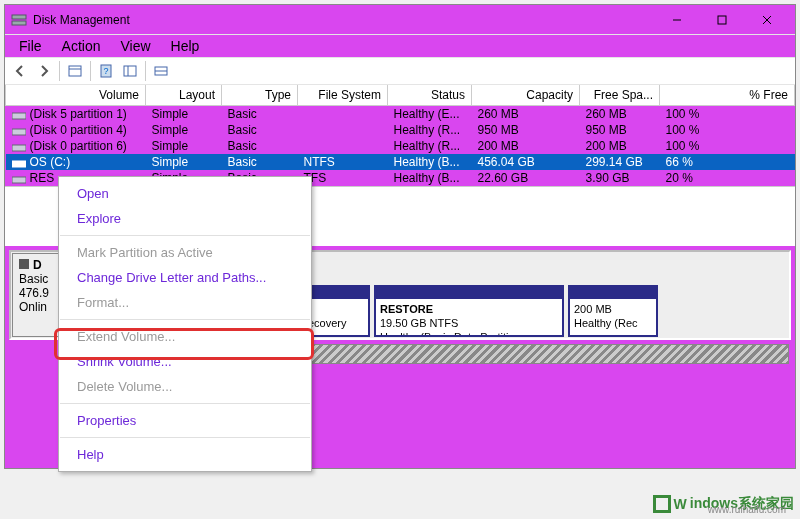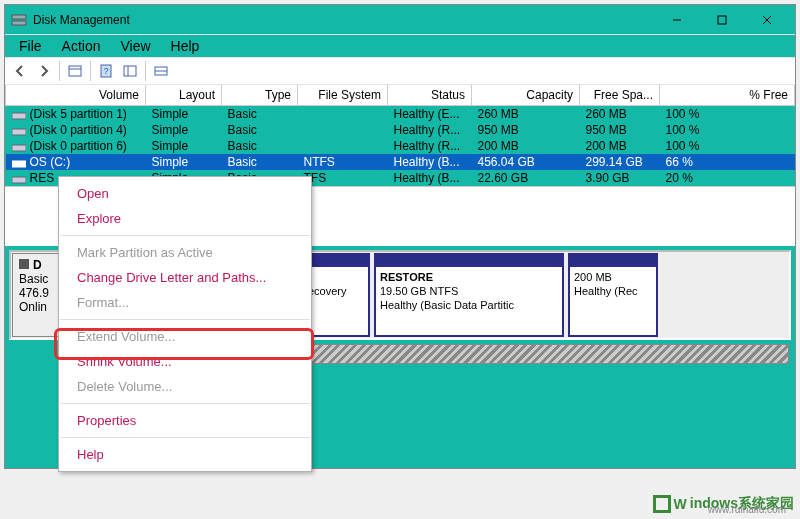--- a/index.html
+++ b/index.html
@@ -1,20 +1,20 @@
 <!DOCTYPE html>
 <html><head>
 <meta charset="utf-8">
 <style>
   * { box-sizing: border-box; font-family: "Segoe UI", Tahoma, sans-serif; }
   html, body { margin: 0; padding: 0; }
   body { width: 800px; height: 519px; background: #f0f0f0; overflow: hidden; position: relative; }
 
   
-  .window { position: absolute; left: 4px; top: 4px; width: 792px; height: 465px; background: #14b8a6; border: 1px solid #888; display: flex; flex-direction: column; }
+  .window { position: absolute; left: 4px; top: 4px; width: 792px; height: 465px; background: #d946ef; border: 1px solid #888; display: flex; flex-direction: column; }
 
   
   .titlebar { height: 30px; display: flex; align-items: center; padding: 0 6px; border-bottom: 1px solid #e5e5e5; }
   .titlebar .icon { width: 16px; height: 16px; margin-right: 6px; }
   .titlebar .title { font-size: 12px; color: #000; flex: 1; }
   .winbtns { display: flex; }
   .winbtn { width: 45px; height: 30px; display: flex; align-items: center; justify-content: center; font-size: 14px; color: #000; }
   .winbtn svg { width: 10px; height: 10px; }
 
   
@@ -36,31 +36,31 @@
   .vol-icon { display: inline-block; width: 14px; height: 10px; margin-right: 4px; vertical-align: middle; }
 
   
   .mid-area { flex: 1; background: #fff; }
 
   
   .diskmap-outer { border-top: 2px solid #bbb; border-left: 2px solid #bbb; border-right: 2px solid #fff; border-bottom: 2px solid #fff; margin: 4px; padding: 1px; background: #eee; height: 90px; }
   .diskmap { display: flex; height: 100%; }
   .disk-hdr { width: 100px; background: #eee; padding: 4px 6px; font-size: 12px; border: 1px solid #888; margin-right: 4px; }
   .disk-hdr .name { font-weight: bold; }
-  .part { border: 2px solid #2b2b88; background: #fff; margin-right: 4px; padding: 2px 4px; font-size: 11px; line-height: 1.25; position: relative; overflow: hidden; }
+  .part { border: 2px solid #2b2b88; background: #fff; margin-right: 4px; padding: 2px 4px; font-size: 11px; line-height: 1.25; position: relative; overflow: hidden; margin-top: 32px; }
   .part .head { position: absolute; top: 0; left: 0; right: 0; height: 12px; background: #2b2b88; }
   .part .body { margin-top: 14px; }
   .part .pname { font-weight: bold; }
 
   .unalloc { flex: 0 0 120px; margin-left: 6px; margin-right: 6px; }
   .unalloc .hatch { width: 100%; height: 20px; background: repeating-linear-gradient(135deg,#888 0,#888 3px,#ccc 3px,#ccc 6px); border: 1px solid #888; }
 
   
   .context-menu { position: absolute; left: 58px; top: 176px; width: 254px; background: #fff; border: 1px solid #b0b0b0; box-shadow: 2px 2px 4px rgba(0,0,0,0.25); font-size: 13px; padding: 4px 0; z-index: 10; }
-  .cm-item { padding: 5px 18px; color: #be185d; }
+  .cm-item { padding: 5px 18px; color: #6d28d9; }
   .cm-item.disabled { color: #9a9a9a; }
   .cm-sep { height: 1px; background: #e0e0e0; margin: 4px 1px; }
   .cm-highlight { position: absolute; border: 3px solid #e03030; border-radius: 6px; left: 54px; top: 328px; width: 260px; height: 32px; pointer-events: none; z-index: 11; }
 
   
   .watermark { position: absolute; right: 6px; bottom: 6px; font-size: 14px; font-weight: bold; color: #3a8a3a; display: flex; align-items: center; gap: 3px; }
   .watermark .w-box { width: 18px; height: 18px; border: 3px solid #3a8a3a; display: inline-block; }
   .watermark .sub { position: absolute; right: 8px; bottom: -2px; font-size: 10px; color: #888; font-weight: normal; }
 </style>
 </head>

